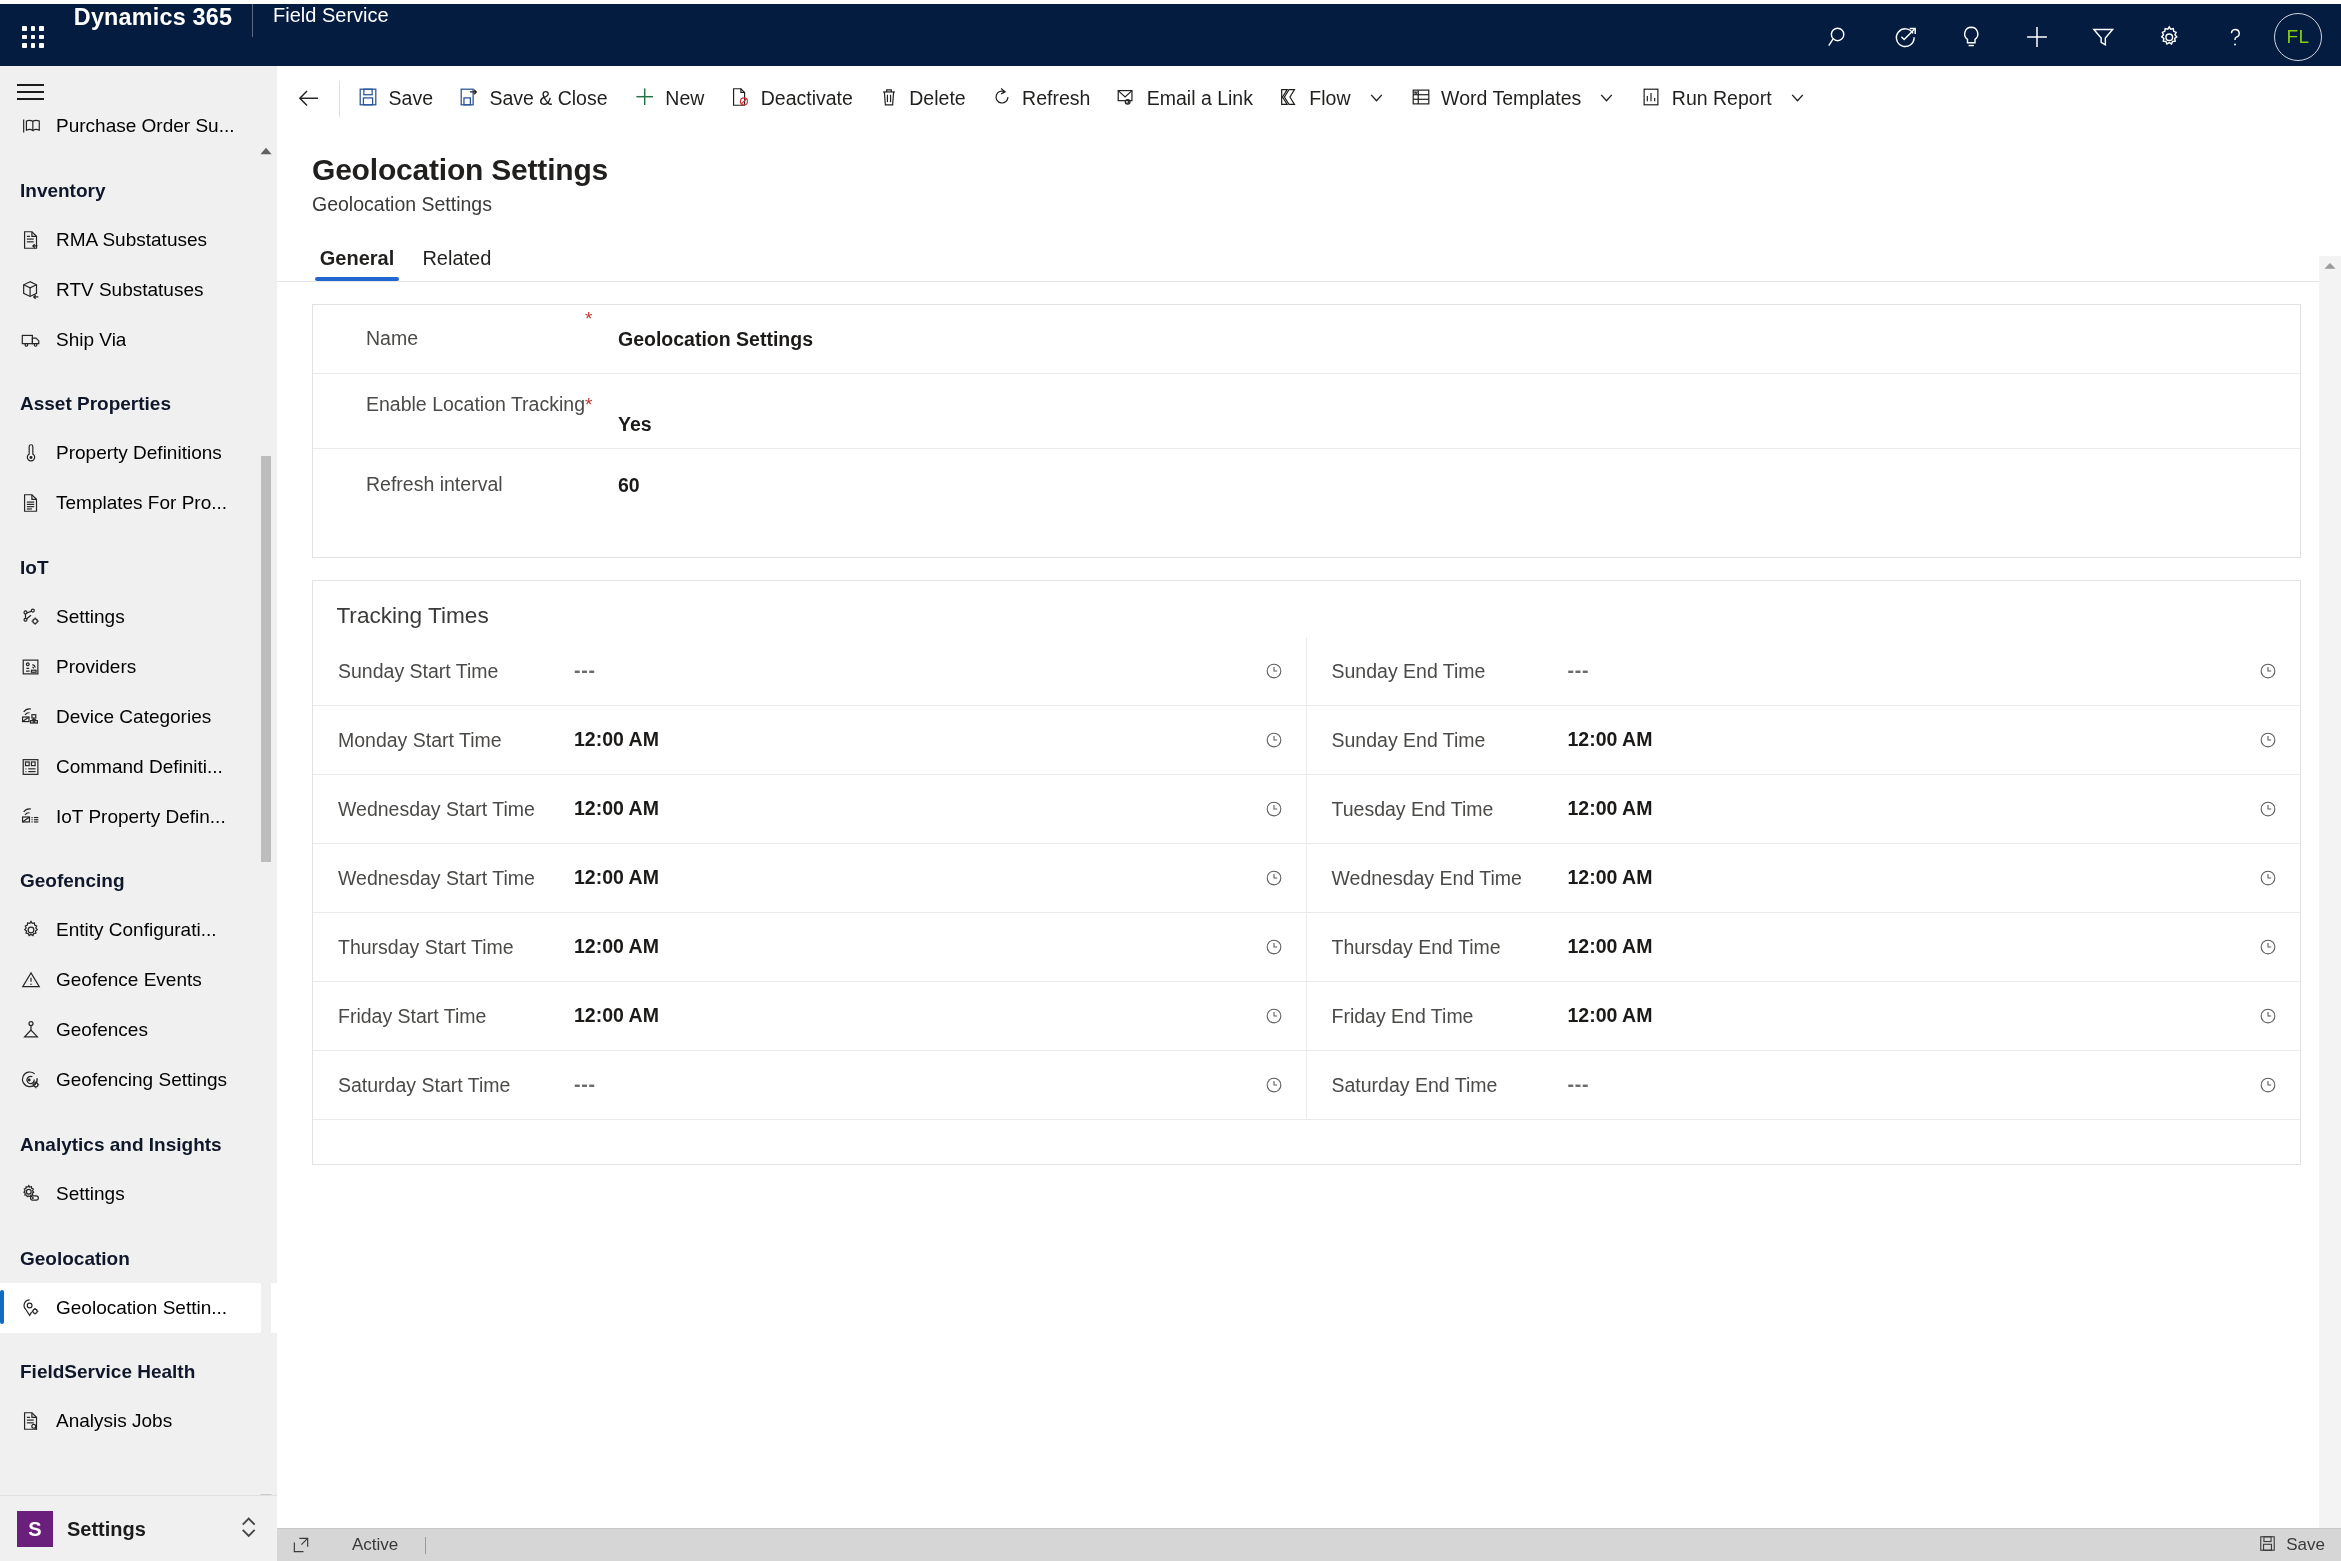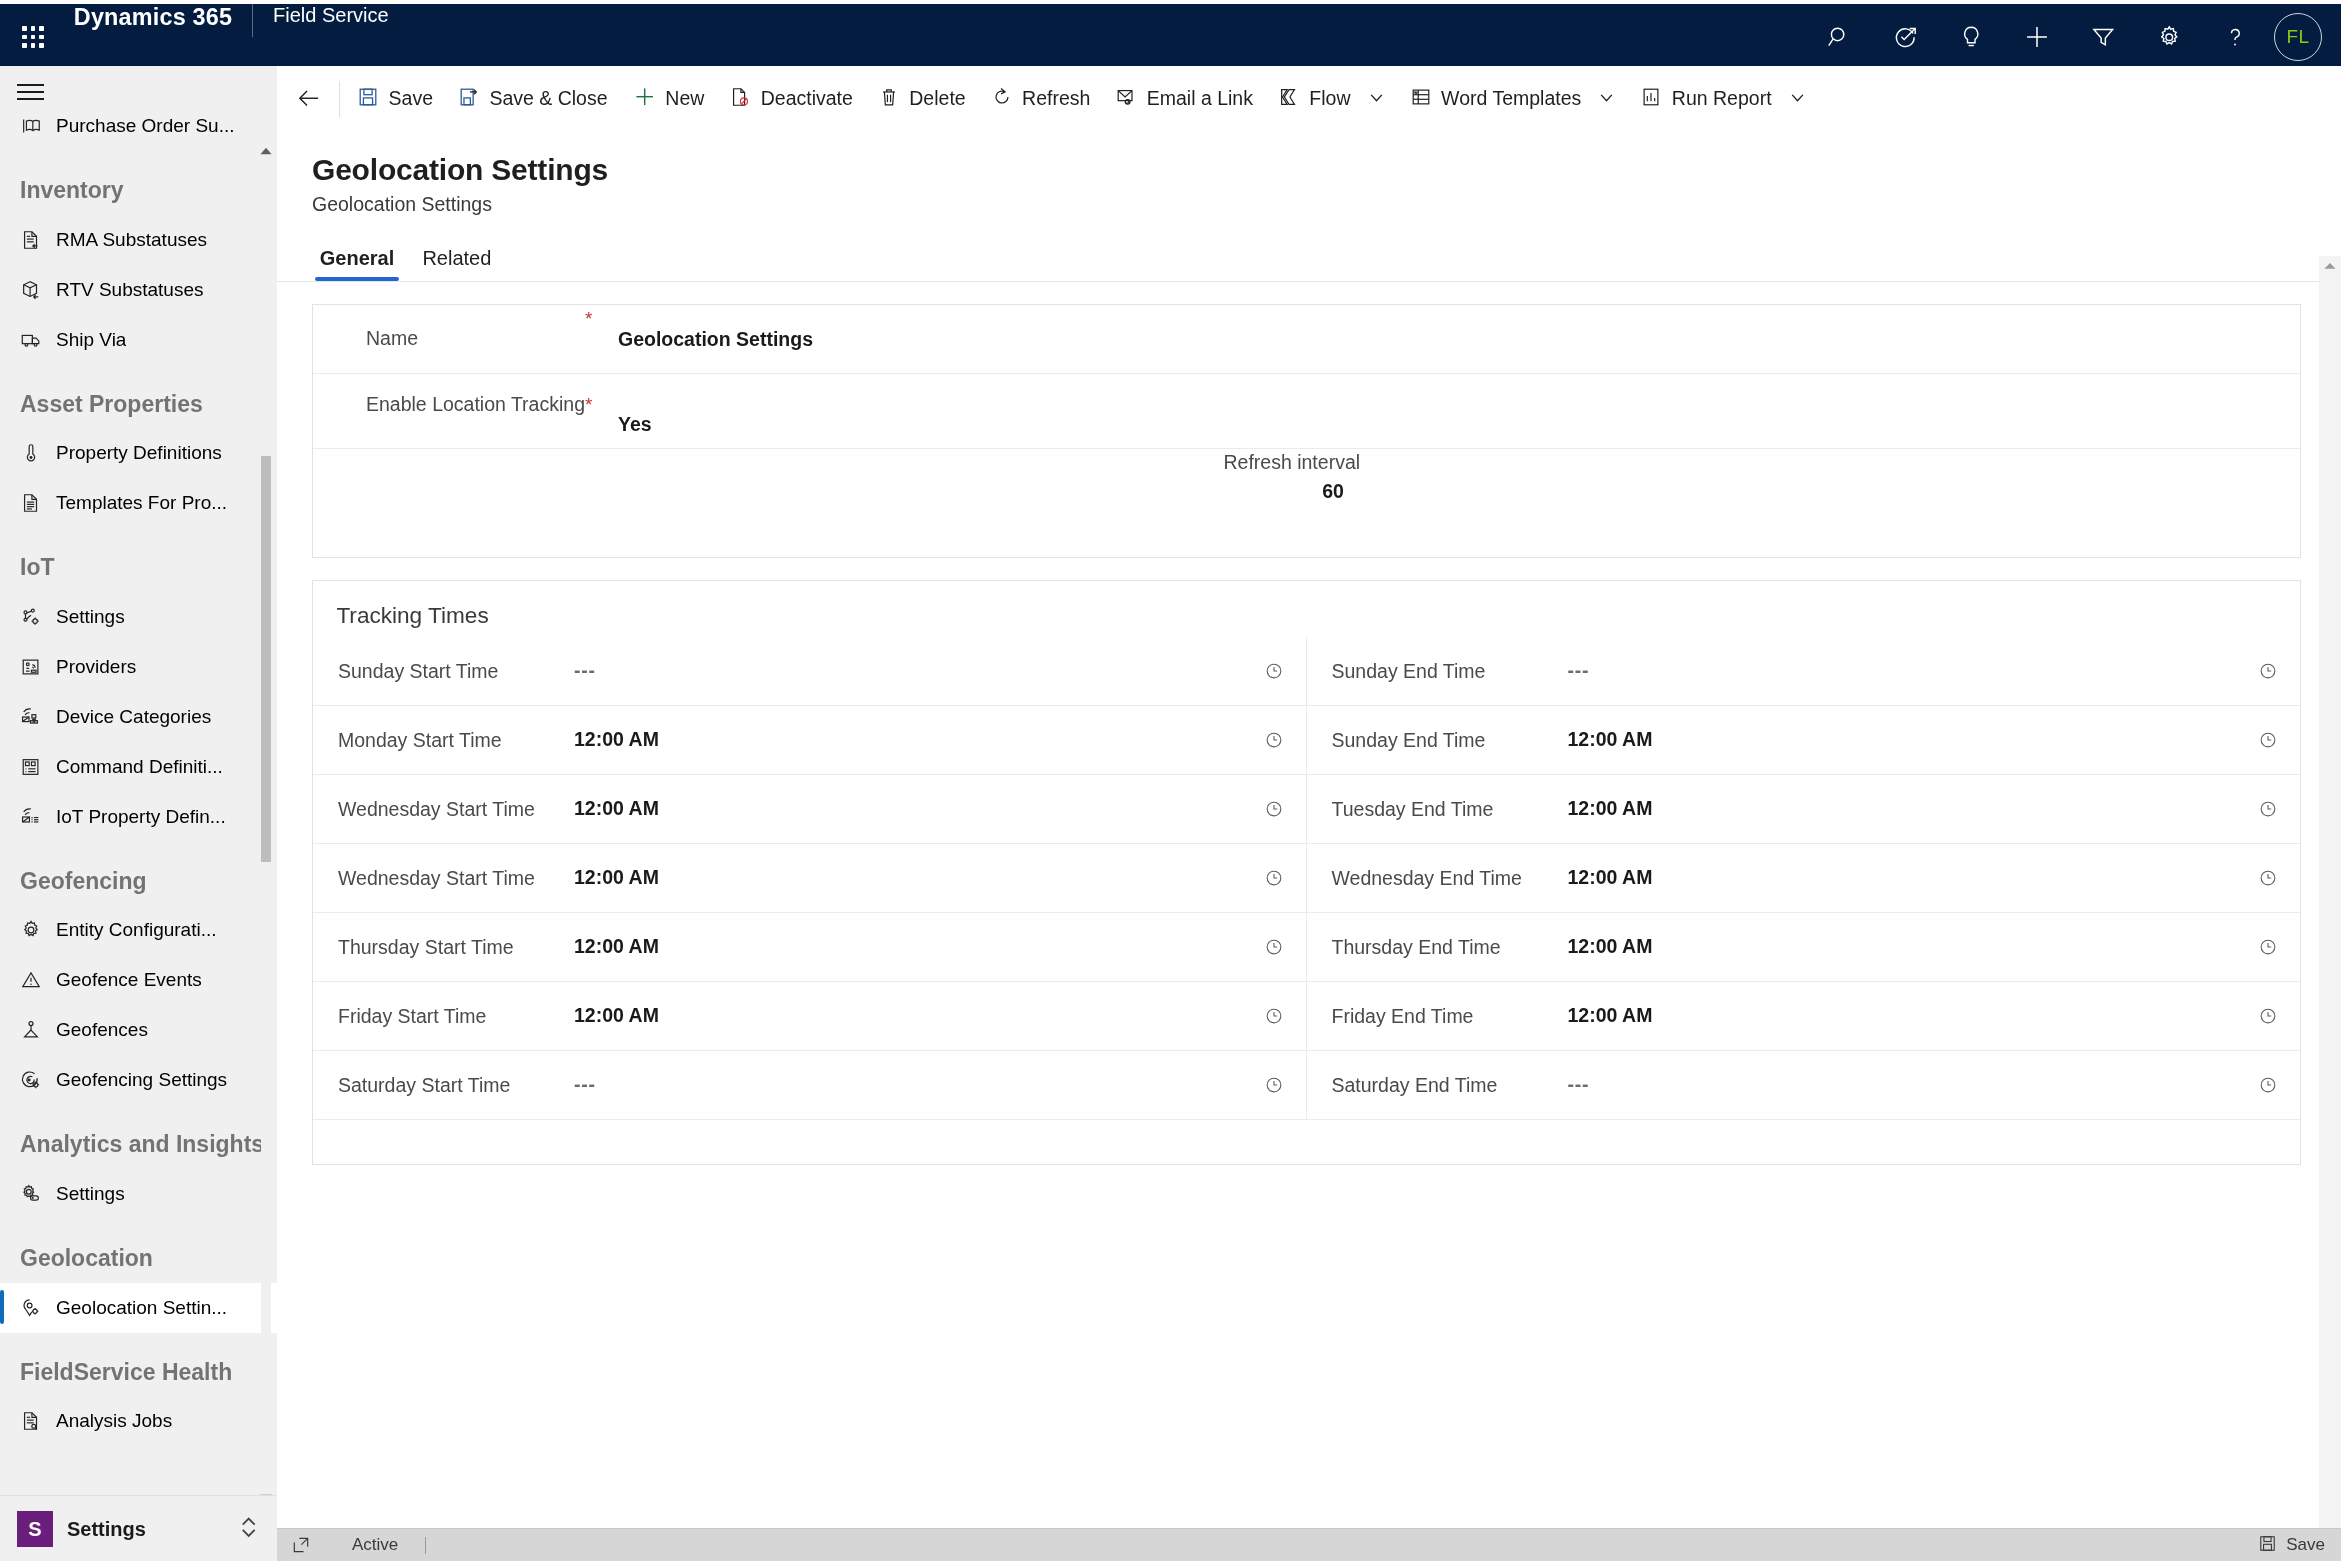--- a/index.html
+++ b/index.html
@@ -89,21 +89,21 @@
     font-size: 19px; color: #000000; white-space: nowrap;
     overflow: hidden; text-overflow: ellipsis;
   }
   .nav-item.clipped { margin-top: -17px; }
   .nav-item.active { background: #ffffff; }
   .nav-item.active::before {
     content:""; position: absolute; left: 0; top: 7.8px;
     width: 3.9px; height: 34px; background: #0f6cbd; border-radius: 2.3px;
   }
   .nav-group {
-    font-size: 23px; font-weight: 700; color: #737373;
+    font-size: 19px; font-weight: 700; color: #0f172a;
     padding: 0 0 0 20px; height: 48px;
     display: flex; align-items: center;
   }
   .nav-gap { height: 15.6px; }
 
   .nav-sb {
     position: absolute; right: 3.1px; top: 78px;
     width: 15.6px; height: 1361px;
   }
   .nav-sb .track { position:absolute; top:17px; bottom:17px; left:3.1px; width:9.4px; background:#f0f0f0; }
@@ -179,21 +179,21 @@
     border: 0.8px solid #e2e2e2;
     background: #fff;
   }
   .card.section-one { height: 254px; }
 
   .frow {
     display: flex; align-items: center;
     border-bottom: 0.8px solid #ebebeb;
     padding-left: 53px;
   }
-  .frow:last-child { border-bottom: none; flex-direction: column; }
+  .frow:last-child { border-bottom: none; }
   .frow .flabel {
     width: 219px; min-width: 219px;
     font-size: 19.5px; color: #4b4a48; line-height: 1.42;
   }
   .frow .freq {
     width: 33px; min-width: 33px;
     color: #c1362e; font-size: 19px; align-self: flex-start;
     padding-top: 3.1px;
   }
   .frow .fval {

